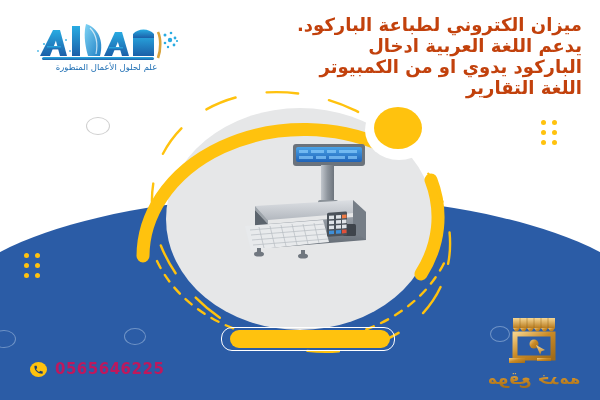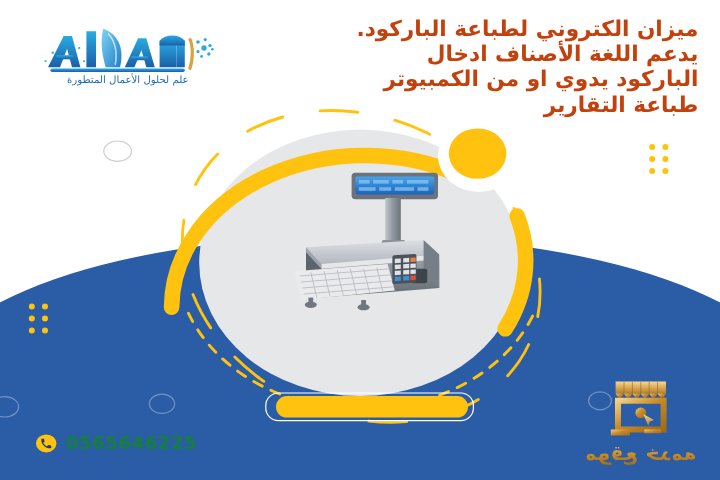--- a/index.html
+++ b/index.html
@@ -221,21 +221,21 @@
     border-radius: 50%;
     background: #ffc20e;
     display: flex;
     align-items: center;
     justify-content: center;
   }
   .phone-icon svg { display: block; }
   .phone-num {
     font-size: 15px;
     font-weight: 600;
-    color: #15803d;
+    color: #be185d;
     letter-spacing: 0.5px;
   }
 
   
   .store-logo {
     position: absolute;
     left: 478px;
     top: 314px;
     width: 112px;
     height: 82px;
@@ -421,23 +421,23 @@
           <circle cx="32" cy="22" r="1"></circle>
         <circle cx="4" cy="33" r="0.9"></circle>
           <circle cx="36" cy="33" r="0.9"></circle>
       </g>
     </svg>
     <div class="logo-sub">علم لحلول الأعمال المتطورة</div>
   </div>
 
   <div class="headline">
     <div class="line">ميزان الكتروني لطباعة الباركود.</div>
-    <div class="line">يدعم اللغة الأصناف ادخال</div>
+    <div class="line">يدعم اللغة العربية ادخال</div>
     <div class="line">الباركود يدوي او من الكمبيوتر</div>
-    <div class="line">طباعة التقارير</div>
+    <div class="line">اللغة التقارير</div>
   </div>
 
   <div class="dot-grid right">
     <span></span>
     <span></span>
     <span></span>
     <span></span>
     <span></span>
     <span></span>
   </div>

